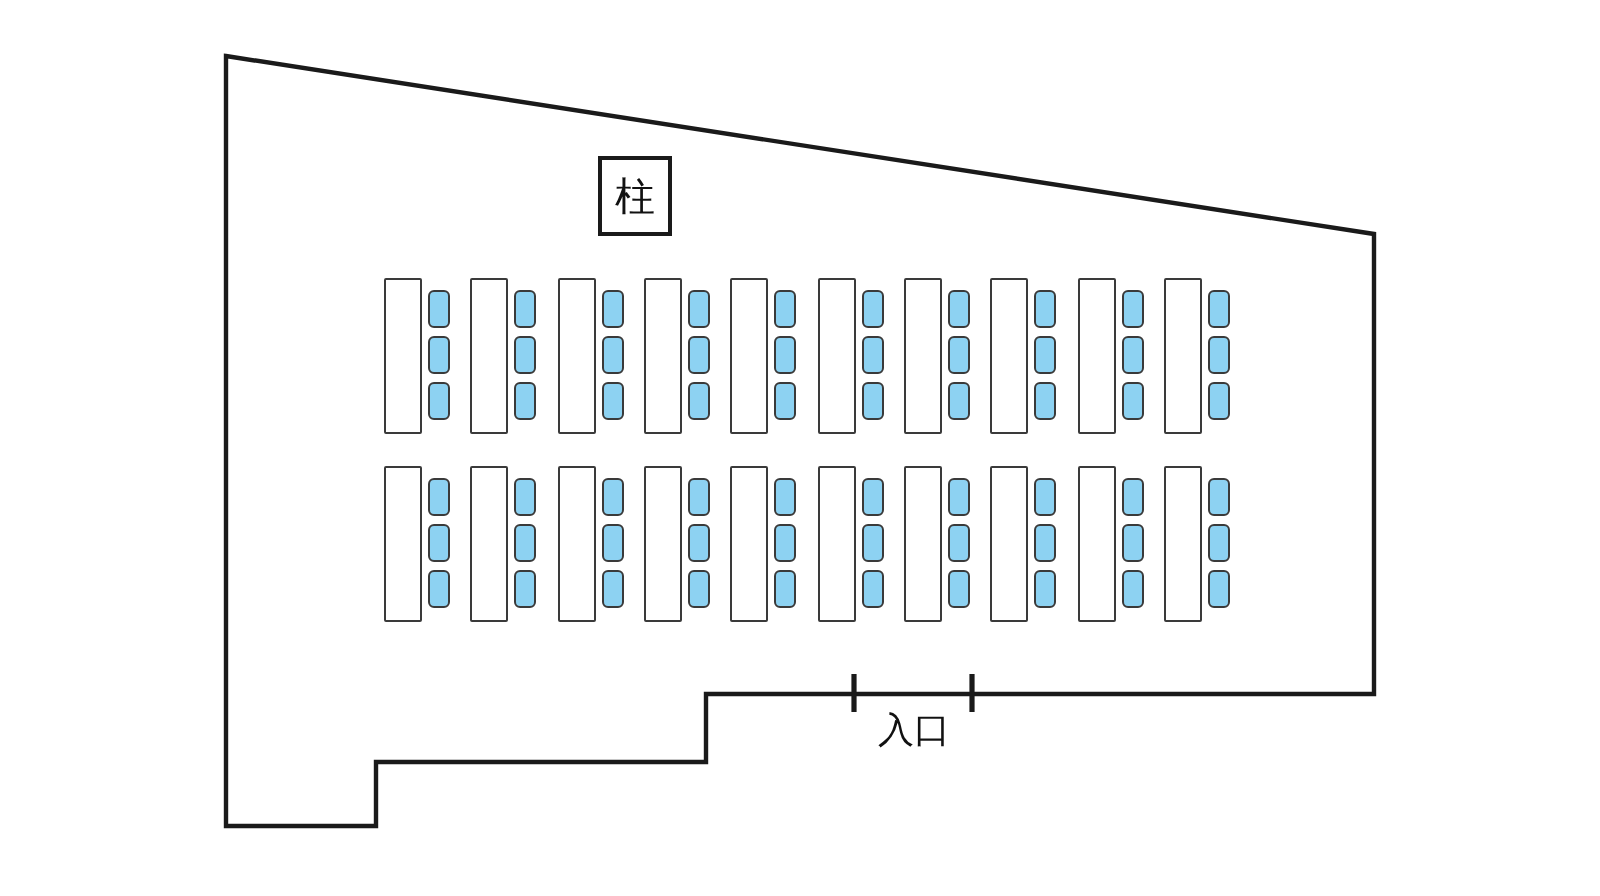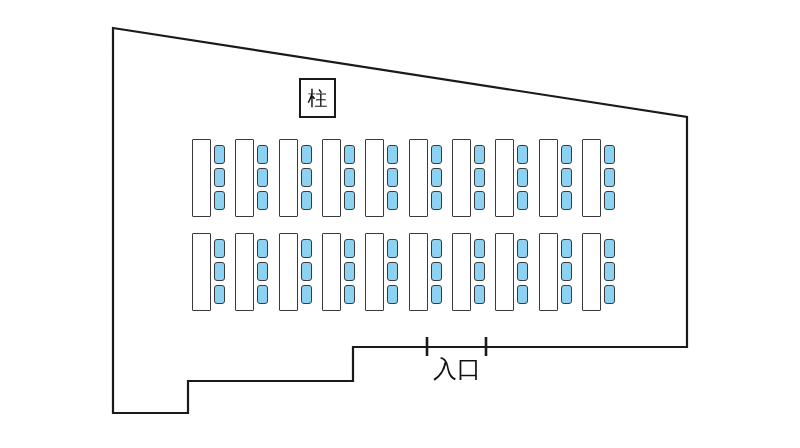--- a/index.html
+++ b/index.html
@@ -38,21 +38,21 @@
   .pillar-text {
     font-size: 20px;
     line-height: 1;
     color: #111111;
   }
   .entrance-label {
     position: absolute;
     left: 457px;
     top: 355px;
     transform: translateX(-50%);
-    font-size: 24px;
+    font-size: 18px;
     line-height: 1.2;
     color: #111111;
     white-space: nowrap;
   }
   .tables-layer {
     position: absolute;
     left: 0;
     top: 0;
     width: 800px;
     height: 448px;

